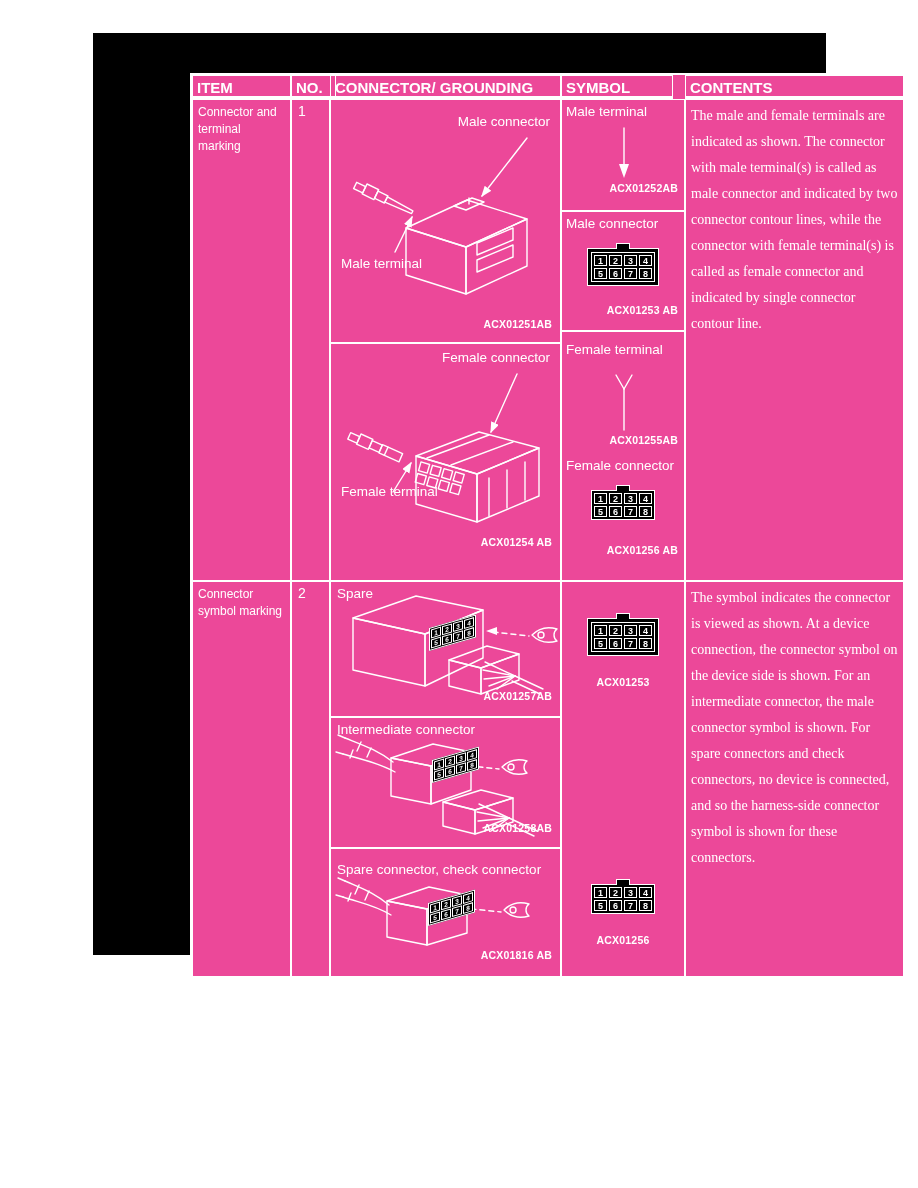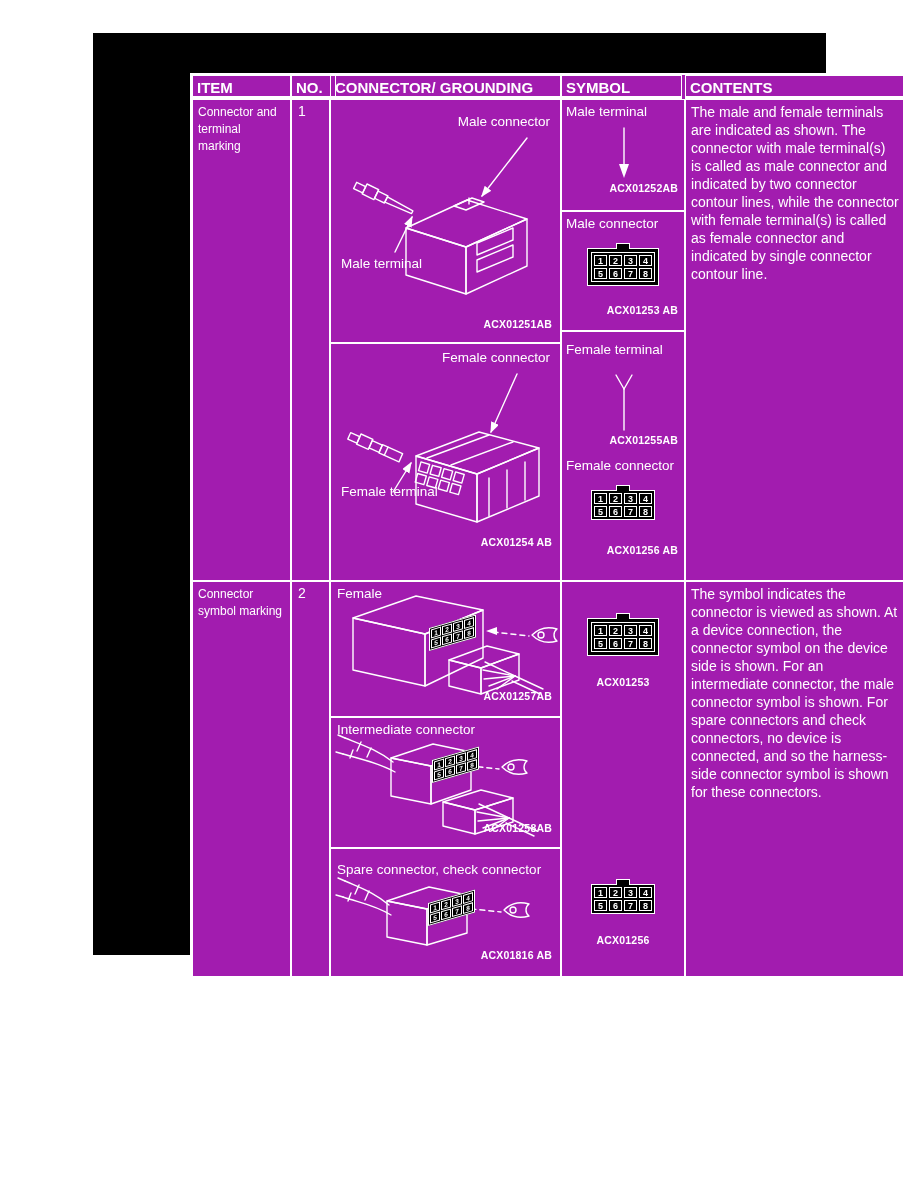--- a/index.html
+++ b/index.html
@@ -1,24 +1,24 @@
 <!DOCTYPE html>
 <html><head>
 <meta charset="utf-8">
 <style>
   html,body{margin:0;padding:0;background:#fff;}
   .sheet{position:relative;width:918px;height:1188px;background:#ffffff;overflow:hidden;
          font-family:"Liberation Sans", sans-serif;}
   .mat{position:absolute;left:93px;top:33px;width:733px;height:922px;background:#000;}
-  .tbl{position:absolute;left:97px;top:40px;width:712px;height:902px;border:2px solid #fff;background:#a21caf;}
+  .tbl{position:absolute;left:97px;top:40px;width:712px;height:902px;border:2px solid #fff;background:#ec4899;}
   .cell{position:absolute;box-sizing:border-box;border:1px solid #fff;color:#fff;}
   .hcell{border-bottom:3px solid #fff;font-weight:bold;font-size:15px;padding:3px 0 0 4px;white-space:nowrap;overflow:hidden;}
   .itemcell{font-size:12px;padding:4px 6px 0 5px;line-height:17px;}
   .nocell{font-size:14px;padding:3px 0 0 6px;}
-  .contcell{font-size:14px;padding:3px 4px 12px 5px;line-height:18px;}
+  .contcell{font-size:14px;padding:3px 4px 12px 5px;line-height:26px;font-family:Liberation Serif, serif;}
   .draw{position:absolute;inset:0;}
   .dlabel{position:absolute;font-size:13.5px;white-space:nowrap;color:#fff;}
   .code{position:absolute;font-size:10.5px;font-weight:bold;white-space:nowrap;color:#fff;letter-spacing:.2px;}
   .symtitle{position:absolute;font-size:13.5px;white-space:nowrap;color:#fff;}
   svg.art{position:absolute;left:0;top:0;}
   svg.art *{stroke:#fff;fill:none;stroke-width:1.4;stroke-linejoin:round;stroke-linecap:round;}
   svg.art .fillw{fill:#fff;stroke:none;}
   
   .pin-grid{display:grid;grid-template-columns:repeat(4,13px);grid-auto-rows:11px;gap:2px;
             padding:2px;border:1.5px solid #fff;background:#000;position:relative;}
@@ -37,21 +37,21 @@
 </head>
 <body>
 
 <div class="sheet">
   <div class="mat">
     <div class="tbl">
 
       <div class="cell hcell" style="left:0;top:0;width:99px;height:24px">ITEM</div>
       <div class="cell hcell" style="left:99px;top:0;width:45px;height:24px">NO.</div>
       <div class="cell hcell" style="left:138px;top:0;width:231px;height:24px">CONNECTOR/ GROUNDING</div>
-      <div class="cell hcell" style="left:369px;top:0;width:121px;height:24px">SYMBOL</div>
+      <div class="cell hcell" style="left:369px;top:0;width:112px;height:24px">SYMBOL</div>
       <div class="cell hcell" style="left:493px;top:0;width:219px;height:24px">CONTENTS</div>
 
       <div class="cell itemcell" style="left:0;top:24px;width:99px;height:482px">Connector and terminal marking</div>
       <div class="cell nocell" style="left:99px;top:24px;width:39px;height:482px">1</div>
 
       <div class="cell" style="left:138px;top:24px;width:231px;height:244px">
         <div class="draw">
           <svg class="art" width="231" height="244" viewBox="0 0 231 244">
             <defs>
                 <marker id="arrA" markerWidth="9" markerHeight="8" refX="7" refY="3" orient="auto">
@@ -211,21 +211,21 @@
           <div class="pin-grid mini" style="position:absolute;left:98px;top:46px;transform:skewY(-16deg)">
               <span class="pin">1</span>
               <span class="pin">2</span>
               <span class="pin">3</span>
               <span class="pin">4</span>
               <span class="pin">5</span>
               <span class="pin">6</span>
               <span class="pin">7</span>
               <span class="pin">8</span>
             </div>
-          <div class="dlabel" style="left:6px;top:4px">Female</div>
+          <div class="dlabel" style="left:6px;top:4px">Spare</div>
           <div class="code" style="right:8px;top:108px">ACX01257AB</div>
         </div>
       </div>
 
       <div class="cell" style="left:138px;top:642px;width:231px;height:131px">
         <div class="draw">
           <svg class="art" width="231" height="131" viewBox="0 0 231 131">
             <g>
               <path d="M62,44 C46,32 34,28 14,20"></path>
                 <path d="M64,54 C46,44 32,42 12,36"></path>

